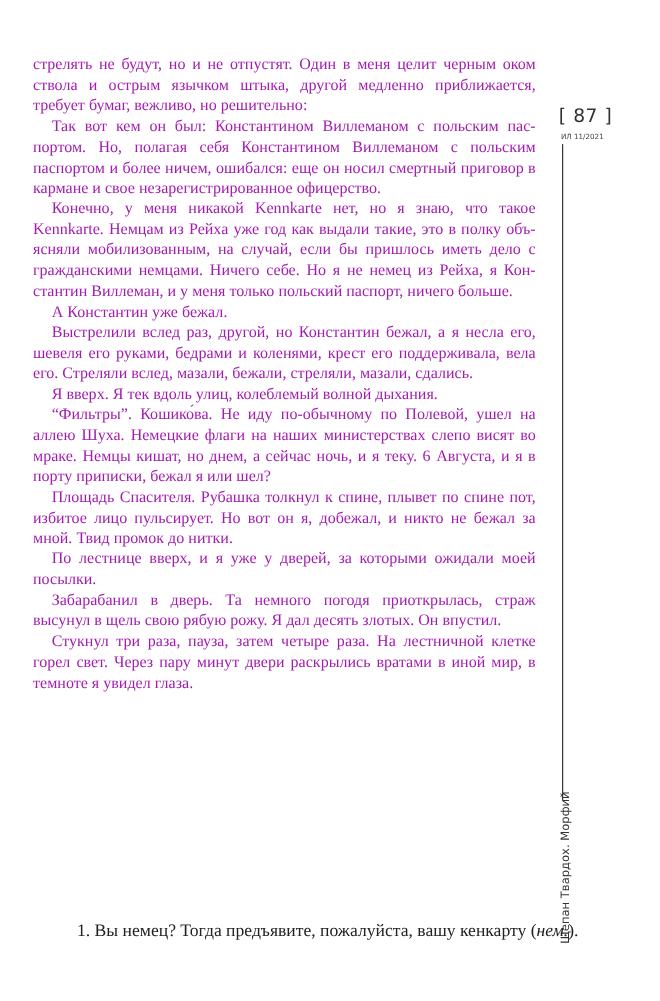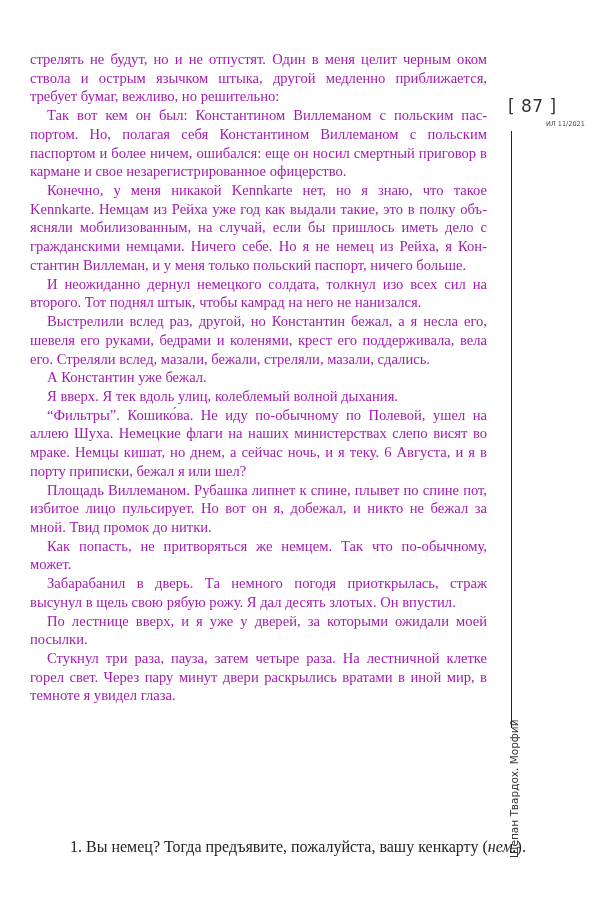--- a/index.html
+++ b/index.html
@@ -15,21 +15,20 @@
   sup.fn { font-size:8px; vertical-align:super; line-height:0; }
   .page-num {
     position:absolute; left:508px; top:96px;
     font-family:"DejaVu Sans", sans-serif; font-size:17px; color:#333;
     letter-spacing:0.5px; white-space:pre;
   }
   .issue {
     position:absolute; left:510px; top:120px;
     font-family:"DejaVu Sans", sans-serif; font-size:6.5px; color:#444;
     white-space:nowrap;
-    margin-left:36px;
   }
   .vrule {
     position:absolute; left:511px; top:131px; width:1px; height:597px; background:#222;
   }
   .running {
     position:absolute; left:514px; top:858px;
     transform-origin:0 0; transform:rotate(-90deg) translateY(-6px);
     font-family:"DejaVu Sans", sans-serif; font-size:10.5px; color:#333; white-space:nowrap;
   }
   .footnote {
@@ -39,29 +38,27 @@
   }
   .footnote i { font-style:italic; }
 </style>
 </head>
 <body>
 
 <div class="text-block">
   <p class="noindent">стрелять не будут, но и не отпустят. Один в меня целит черным оком ствола и острым язычком штыка, другой медленно приближа­ется, требует бумаг, вежливо, но решительно:</p>
   <p>Так вот кем он был: Константином Виллеманом с польским пас­портом. Но, полагая себя Константином Виллеманом с польским паспортом и более ничем, ошибался: еще он носил смертный при­говор в кармане и свое незарегистрированное офицерство.</p>
   <p>Конечно, у меня никакой Kennkarte нет, но я знаю, что такое Kennkarte. Немцам из Рейха уже год как выдали такие, это в полку объ­ясняли мобилизованным, на случай, если бы пришлось иметь дело с гражданскими немцами. Ничего себе. Но я не немец из Рейха, я Кон­стантин Виллеман, и у меня только польский паспорт, ничего больше.</p>
-  <p>И неожиданно дернул немецкого солдата, толкнул изо всех сил на второго. Тот поднял штык, чтобы камрад на него не нанизался.</p>
+  <p>А Константин уже бежал.</p>
   <p>Выстрелили вслед раз, другой, но Константин бежал, а я несла его, шевеля его руками, бедрами и коленями, крест его поддержи­вала, вела его. Стреляли вслед, мазали, бежали, стреляли, мазали, сдались.</p>
-  <p>А Константин уже бежал.</p>
   <p>Я вверх. Я тек вдоль улиц, колеблемый волной дыхания.</p>
   <p>“Фильтры”. Кошико́ва. Не иду по-обычному по Полевой, ушел на аллею Шуха. Немецкие флаги на наших министерствах слепо ви­сят во мраке. Немцы кишат, но днем, а сейчас ночь, и я теку. 6 Ав­густа, и я в порту приписки, бежал я или шел?</p>
-  <p>Площадь Виллеманом. Рубашка липнет к спине, плывет по спине пот, избитое лицо пульсирует. Но вот он я, добежал, и никто не бе­жал за мной. Твид промок до нитки.</p>
-  <p>Как попасть, не притворяться же немцем. Так что по-обычному, может.</p>
+  <p>Площадь Спасителя. Рубашка толкнул к спине, плывет по спине пот, избитое лицо пульсирует. Но вот он я, добежал, и никто не бе­жал за мной. Твид промок до нитки.</p>
+  <p>По лестнице вверх, и я уже у дверей, за которыми ожидали мо­ей посылки.</p>
   <p>Забарабанил в дверь. Та немного погодя приоткрылась, страж высунул в щель свою рябую рожу. Я дал десять злотых. Он впустил.</p>
-  <p>По лестнице вверх, и я уже у дверей, за которыми ожидали мо­ей посылки.</p>
   <p>Стукнул три раза, пауза, затем четыре раза. На лестничной клет­ке горел свет. Через пару минут двери раскрылись вратами в иной мир, в темноте я увидел глаза.</p>
 </div>
 
 <div class="page-num">[ 87 ]</div>
 <div class="issue">ИЛ 11/2021</div>
 <div class="vrule"></div>
 <div class="running">Щепан Твардох. Морфий</div>
 
 <div class="footnote"><span>1. Вы немец? Тогда предъявите, пожалуйста, вашу кенкарту (</span><i>нем.</i><span>).</span></div>
 

